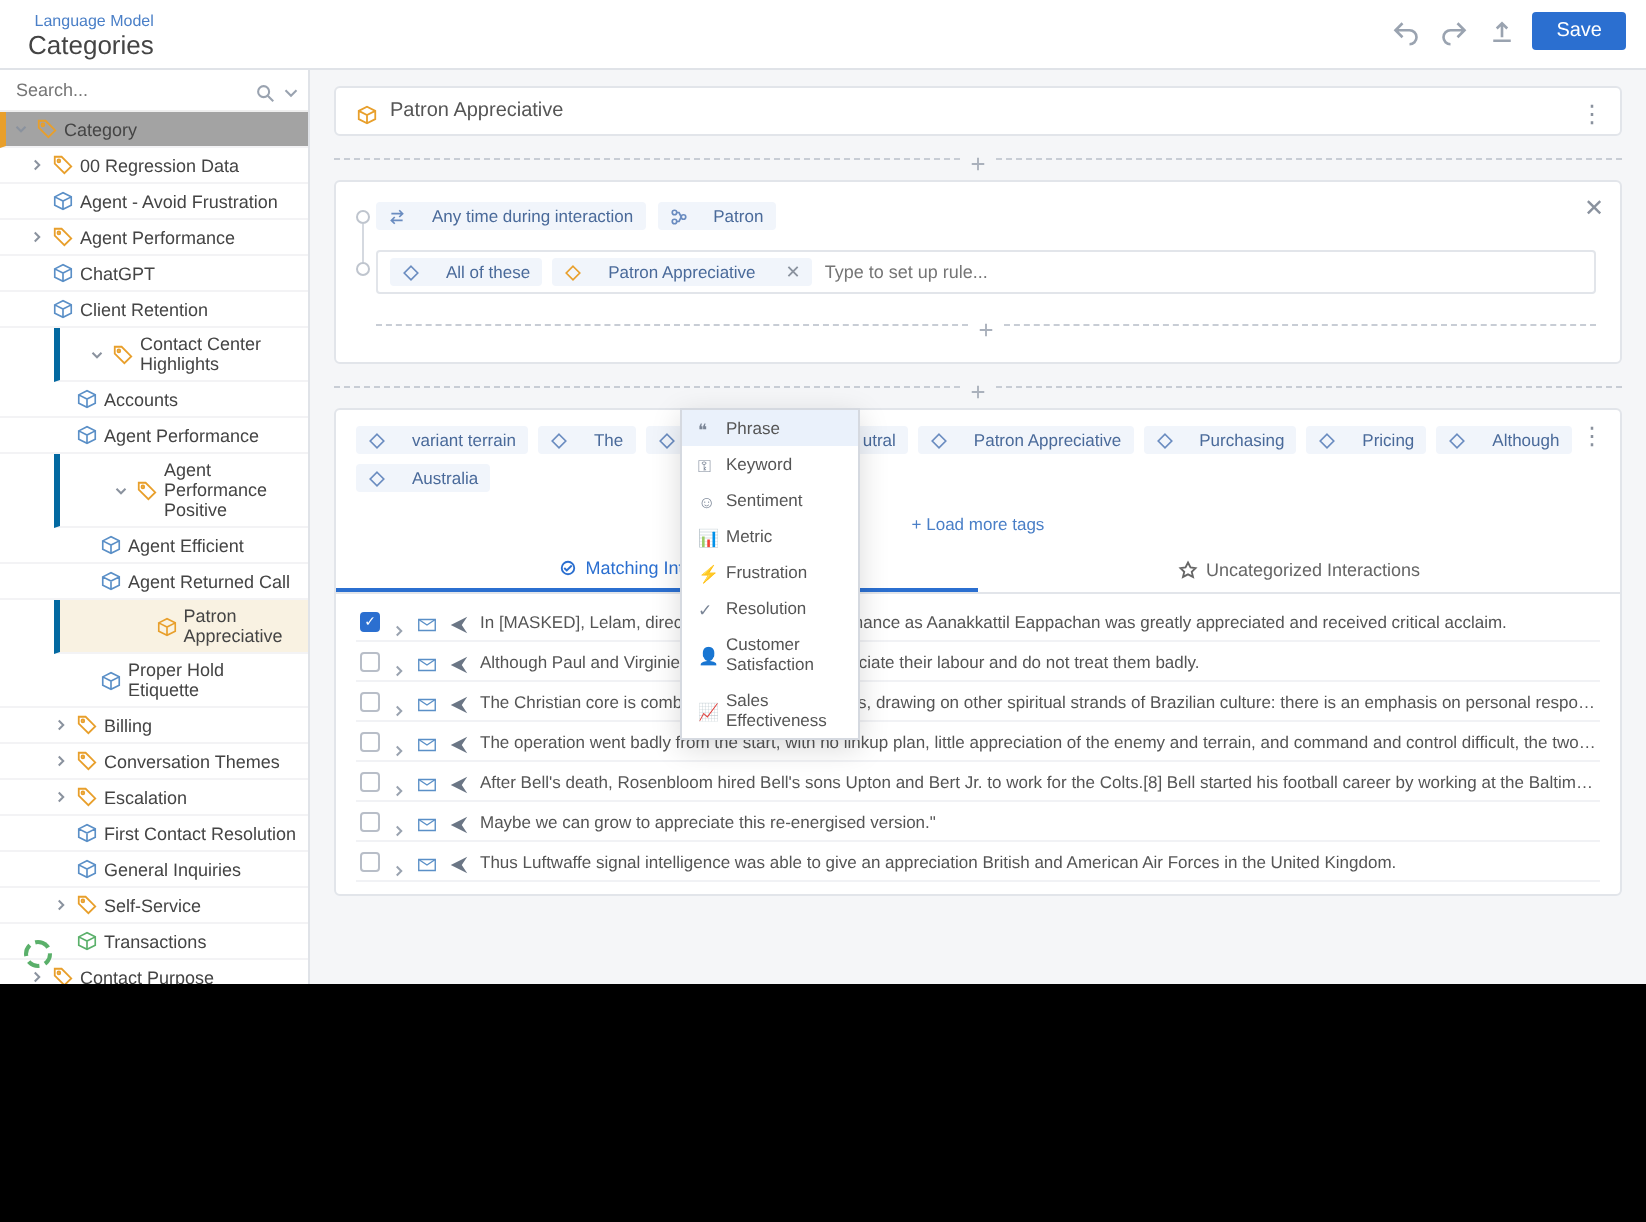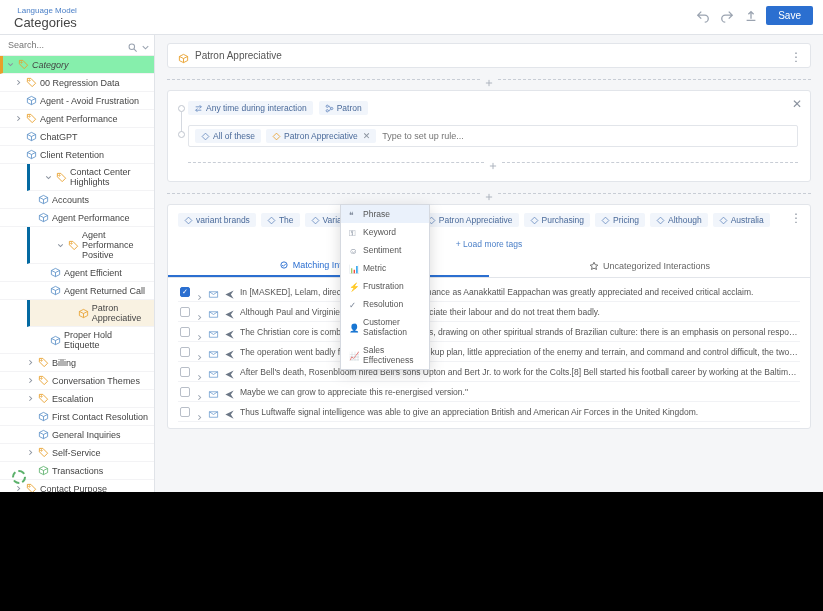--- a/index.html
+++ b/index.html
@@ -16,40 +16,40 @@
 .sidebar { width:155px; background:#fff; border-right:1px solid #e0e3e8; display:flex; flex-direction:column; overflow-y:auto; }
 .search-row { display:flex; align-items:center; padding:4px 8px; border-bottom:1px solid #eee; }
 .search-inp { flex:1; border:none; font-size:9px; color:#888; outline:none; }
 .sicon { width:12px; height:12px; color:#9aa3b0; margin-left:2px; }
 .tree { flex:1; font-size:9px; color:#444; }
 .node { display:flex; align-items:center; padding:3px 4px; gap:3px; border-bottom:1px solid #f3f3f5; cursor:pointer; position:relative; }
 .node.lvl0 { padding-left:6px; }
 .node.lvl1 { padding-left:14px; }
 .node.lvl2 { padding-left:26px; }
 .node.lvl3 { padding-left:38px; }
-.node.selected-orange { border-left:3px solid #e89f2b; padding-left:3px; background:#86efac;font-style:italic; }
+.node.selected-orange { border-left:3px solid #e89f2b; padding-left:3px; background:#a3a3a3; }
 .node.active-blue { border-left:3px solid #0369a1;margin-left:27px; }
 .node.hl { background:#f9f2e2; }
 .chev { width:9px; height:9px; color:#8a929e; flex-shrink:0; }
 .ticon { width:11px; height:11px; flex-shrink:0; }
 .ticon.orange { color:#e89f2b; }
 .ticon.blue { color:#5a8fc7; }
 .ticon.green { color:#5ab06a; }
 .main { flex:1; overflow:auto; padding:8px 12px 12px 12px; }
 .crumb-card { background:#fff; border:1px solid #e2e5ea; border-radius:3px; padding:6px 10px; display:flex; align-items:center; gap:6px; margin-bottom:4px; position:relative; }
 .crumb-ico { width:11px; height:11px; color:#e89f2b; }
 .crumb-txt { font-size:10px; color:#555; }
 .more { position:absolute; right:8px; top:6px; color:#8a929e; font-size:12px; cursor:pointer; }
 .dashed-row { display:flex; align-items:center; gap:4px; margin:6px 0; }
 .dash { flex:1; border-top:1px dashed #c8cdd5; }
 .plus { width:10px; height:10px; color:#aab1bc; }
 .rules-card { background:#fff; border:1px solid #e2e5ea; border-radius:3px; padding:10px 12px 14px 20px; position:relative; margin-bottom:4px; }
 .close-x { position:absolute; right:8px; top:6px; color:#8a929e; font-size:12px; cursor:pointer; }
 .pillrow { display:flex; align-items:center; gap:6px; flex-wrap:wrap; }
-.pill { display:inline-flex; align-items:center; gap:3px; background:#f1f5fb; border-radius:2px; padding:2px 6px; font-size:8.5px; color:#4a6a9a; }
+.pill { display:inline-flex; align-items:center; gap:13px; background:#f1f5fb; border-radius:2px; padding:2px 6px; font-size:8.5px; color:#4a6a9a; }
 .pill .pi { width:9px; height:9px; color:#6a8cc0; }
 .pill .pi.orange { color:#e89f2b; }
 .pill .px { color:#8a929e; margin-left:2px; cursor:pointer; font-size:9px; }
 .rule-input-row { margin-top:10px; display:flex; align-items:center; gap:6px; border:1px solid #e2e5ea; border-radius:2px; padding:3px 6px; position:relative; }
 .rule-input { flex:1; border:none; font-size:9px; color:#888; outline:none; }
 .rail-dot { position:absolute; left:10px; top:14px; width:7px; height:7px; border:1px solid #bfc5ce; border-radius:50%; background:#fff; }
 .rail-dot2 { position:absolute; left:10px; top:40px; width:7px; height:7px; border:1px solid #bfc5ce; border-radius:50%; background:#fff; }
 .rail-line { position:absolute; left:13px; top:21px; width:1px; height:20px; background:#d5d9e0; }
 .dropdown { position:absolute; left:340px; top:204px; width:90px; background:#fff; border:1px solid #d5d9e0; box-shadow:0 4px 14px rgba(0,0,0,.15); z-index:50; font-size:8.5px; }
 .ditem { display:flex; align-items:center; gap:5px; padding:4px 8px; color:#555; cursor:pointer; }
@@ -372,21 +372,21 @@
           <div class="dash"></div>
         </div>
 
       <div class="results-card">
         <span class="more">⋮</span>
         <div class="tagrow" id="tagrow">
             <span class="pill">
               <span class="pi"><svg viewBox="0 0 16 16" width="9" height="9" fill="none" stroke="currentColor" stroke-width="1.5">
                   <path d="M8 2l6 6-6 6-6-6z"></path>
                 </svg></span>
-              <span>variant brands</span>
+              <span>variant terrain</span>
             </span>
             <span class="pill">
               <span class="pi"><svg viewBox="0 0 16 16" width="9" height="9" fill="none" stroke="currentColor" stroke-width="1.5">
                   <path d="M8 2l6 6-6 6-6-6z"></path>
                 </svg></span>
               <span>The</span>
             </span>
             <span class="pill">
               <span class="pi"><svg viewBox="0 0 16 16" width="9" height="9" fill="none" stroke="currentColor" stroke-width="1.5">
                   <path d="M8 2l6 6-6 6-6-6z"></path>

